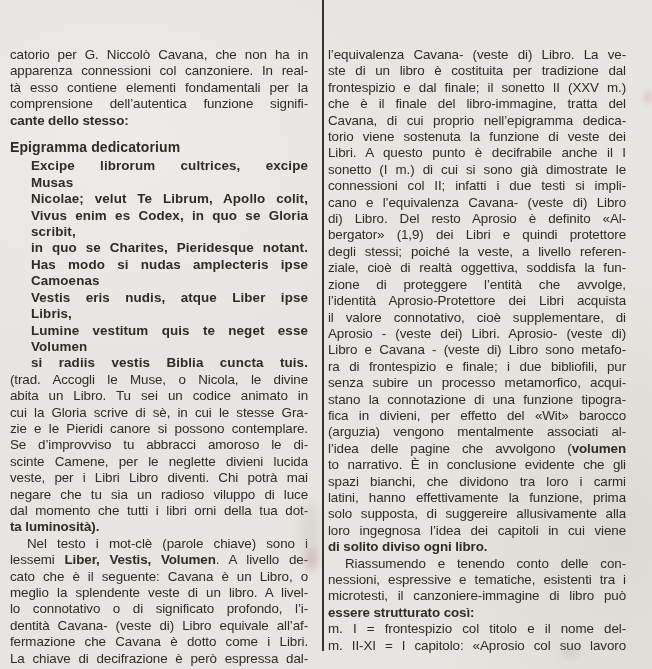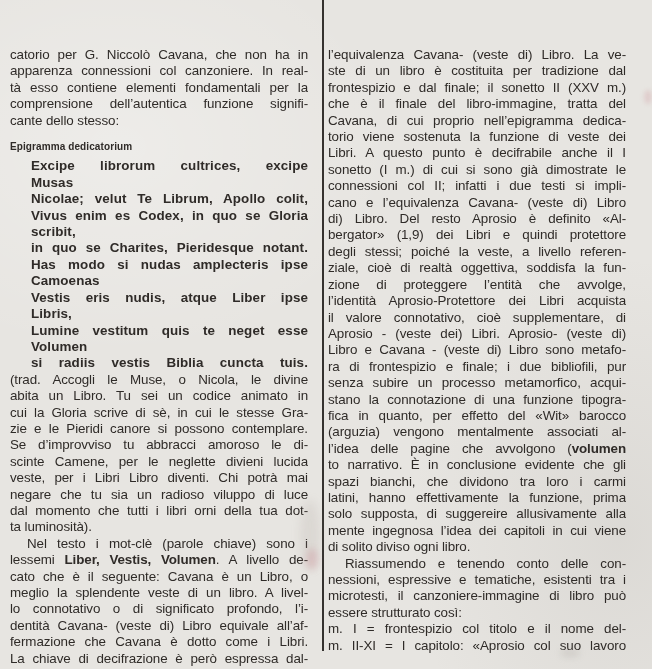--- a/index.html
+++ b/index.html
@@ -38,25 +38,26 @@
     opacity: 0.92;
   }
   .line {
     text-align: justify;
     text-align-last: justify;
     overflow: hidden;
   }
   .line.nj {
     text-align: left;
     text-align-last: auto;
+    font-weight: bold;
   }
   .line b { font-weight: 700; }
   .heading {
     font-weight: 700;
-    font-size: 10px;
+    font-size: 14px;
     margin: 10px 0 3px 0;
     letter-spacing: 0.1px;
   }
   .verse .line {
     font-weight: 700;
     padding-left: 21px;
     letter-spacing: 0.1px;
   }
   .indent-first .line:first-child { text-indent: 17px; }
   .smudge { position: absolute; border-radius: 50%; pointer-events: none; }
@@ -135,28 +136,28 @@
       <div class="line">degli stessi; poiché la veste, a livello referen-</div>
       <div class="line">ziale, cioè di realtà oggettiva, soddisfa la fun-</div>
       <div class="line">zione di proteggere l’entità che avvolge,</div>
       <div class="line">l’identità Aprosio-Protettore dei Libri acquista</div>
       <div class="line">il valore connotativo, cioè supplementare, di</div>
       <div class="line">Aprosio - (veste dei) Libri. Aprosio- (veste di)</div>
       <div class="line">Libro e Cavana - (veste di) Libro sono metafo-</div>
       <div class="line">ra di frontespizio e finale; i due bibliofili, pur</div>
       <div class="line">senza subire un processo metamorfico, acqui-</div>
       <div class="line">stano la connotazione di una funzione tipogra-</div>
-      <div class="line">fica in quanto, per effetto del «Wit» barocco</div>
+      <div class="line">fica in divieni, per effetto del «Wit» barocco</div>
       <div class="line">(arguzia) vengono mentalmente associati al-</div>
       <div class="line"><span>l’idea delle pagine che avvolgono (</span><b>volumen</b></div>
       <div class="line">to narrativo. È in conclusione evidente che gli</div>
       <div class="line">spazi bianchi, che dividono tra loro i carmi</div>
       <div class="line">latini, hanno effettivamente la funzione, prima</div>
       <div class="line">solo supposta, di suggereire allusivamente alla</div>
-      <div class="line">mente ingegnosa l’idea dei capitoli in cui viene</div>
+      <div class="line">loro ingegnosa l’idea dei capitoli in cui viene</div>
       <div class="line nj">di solito diviso ogni libro.</div>
     </div>
   <div class="para indent-first">
       <div class="line">Riassumendo e tenendo conto delle con-</div>
       <div class="line">nessioni, espressive e tematiche, esistenti tra i</div>
       <div class="line">microtesti, il canzoniere-immagine di libro può</div>
       <div class="line nj">essere strutturato così:</div>
     </div>
   <div class="para">
       <div class="line">m. I = frontespizio col titolo e il nome del-</div>

